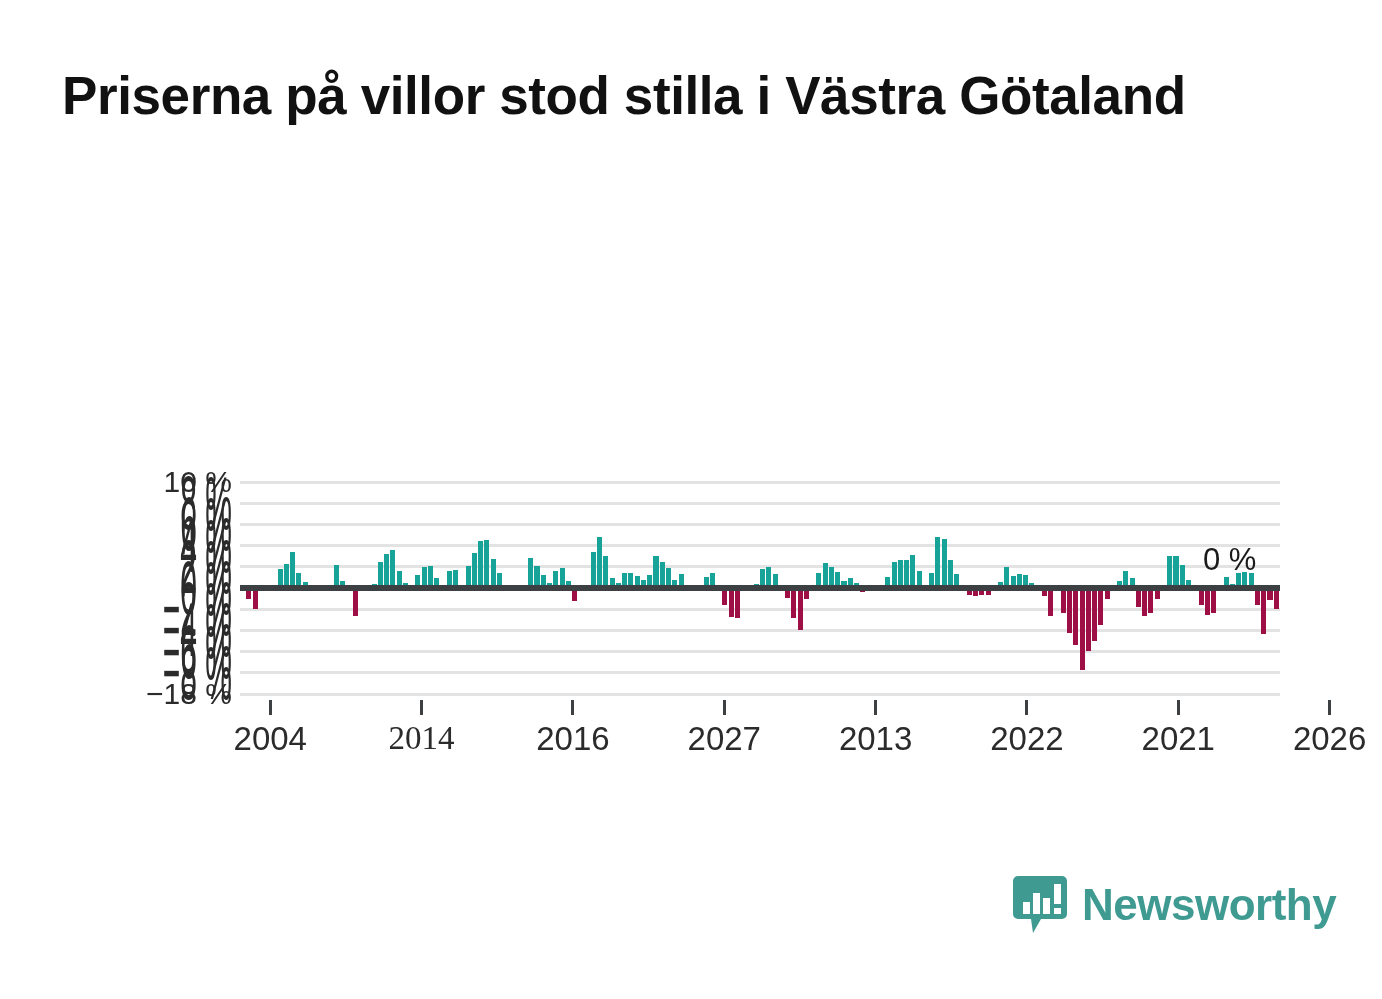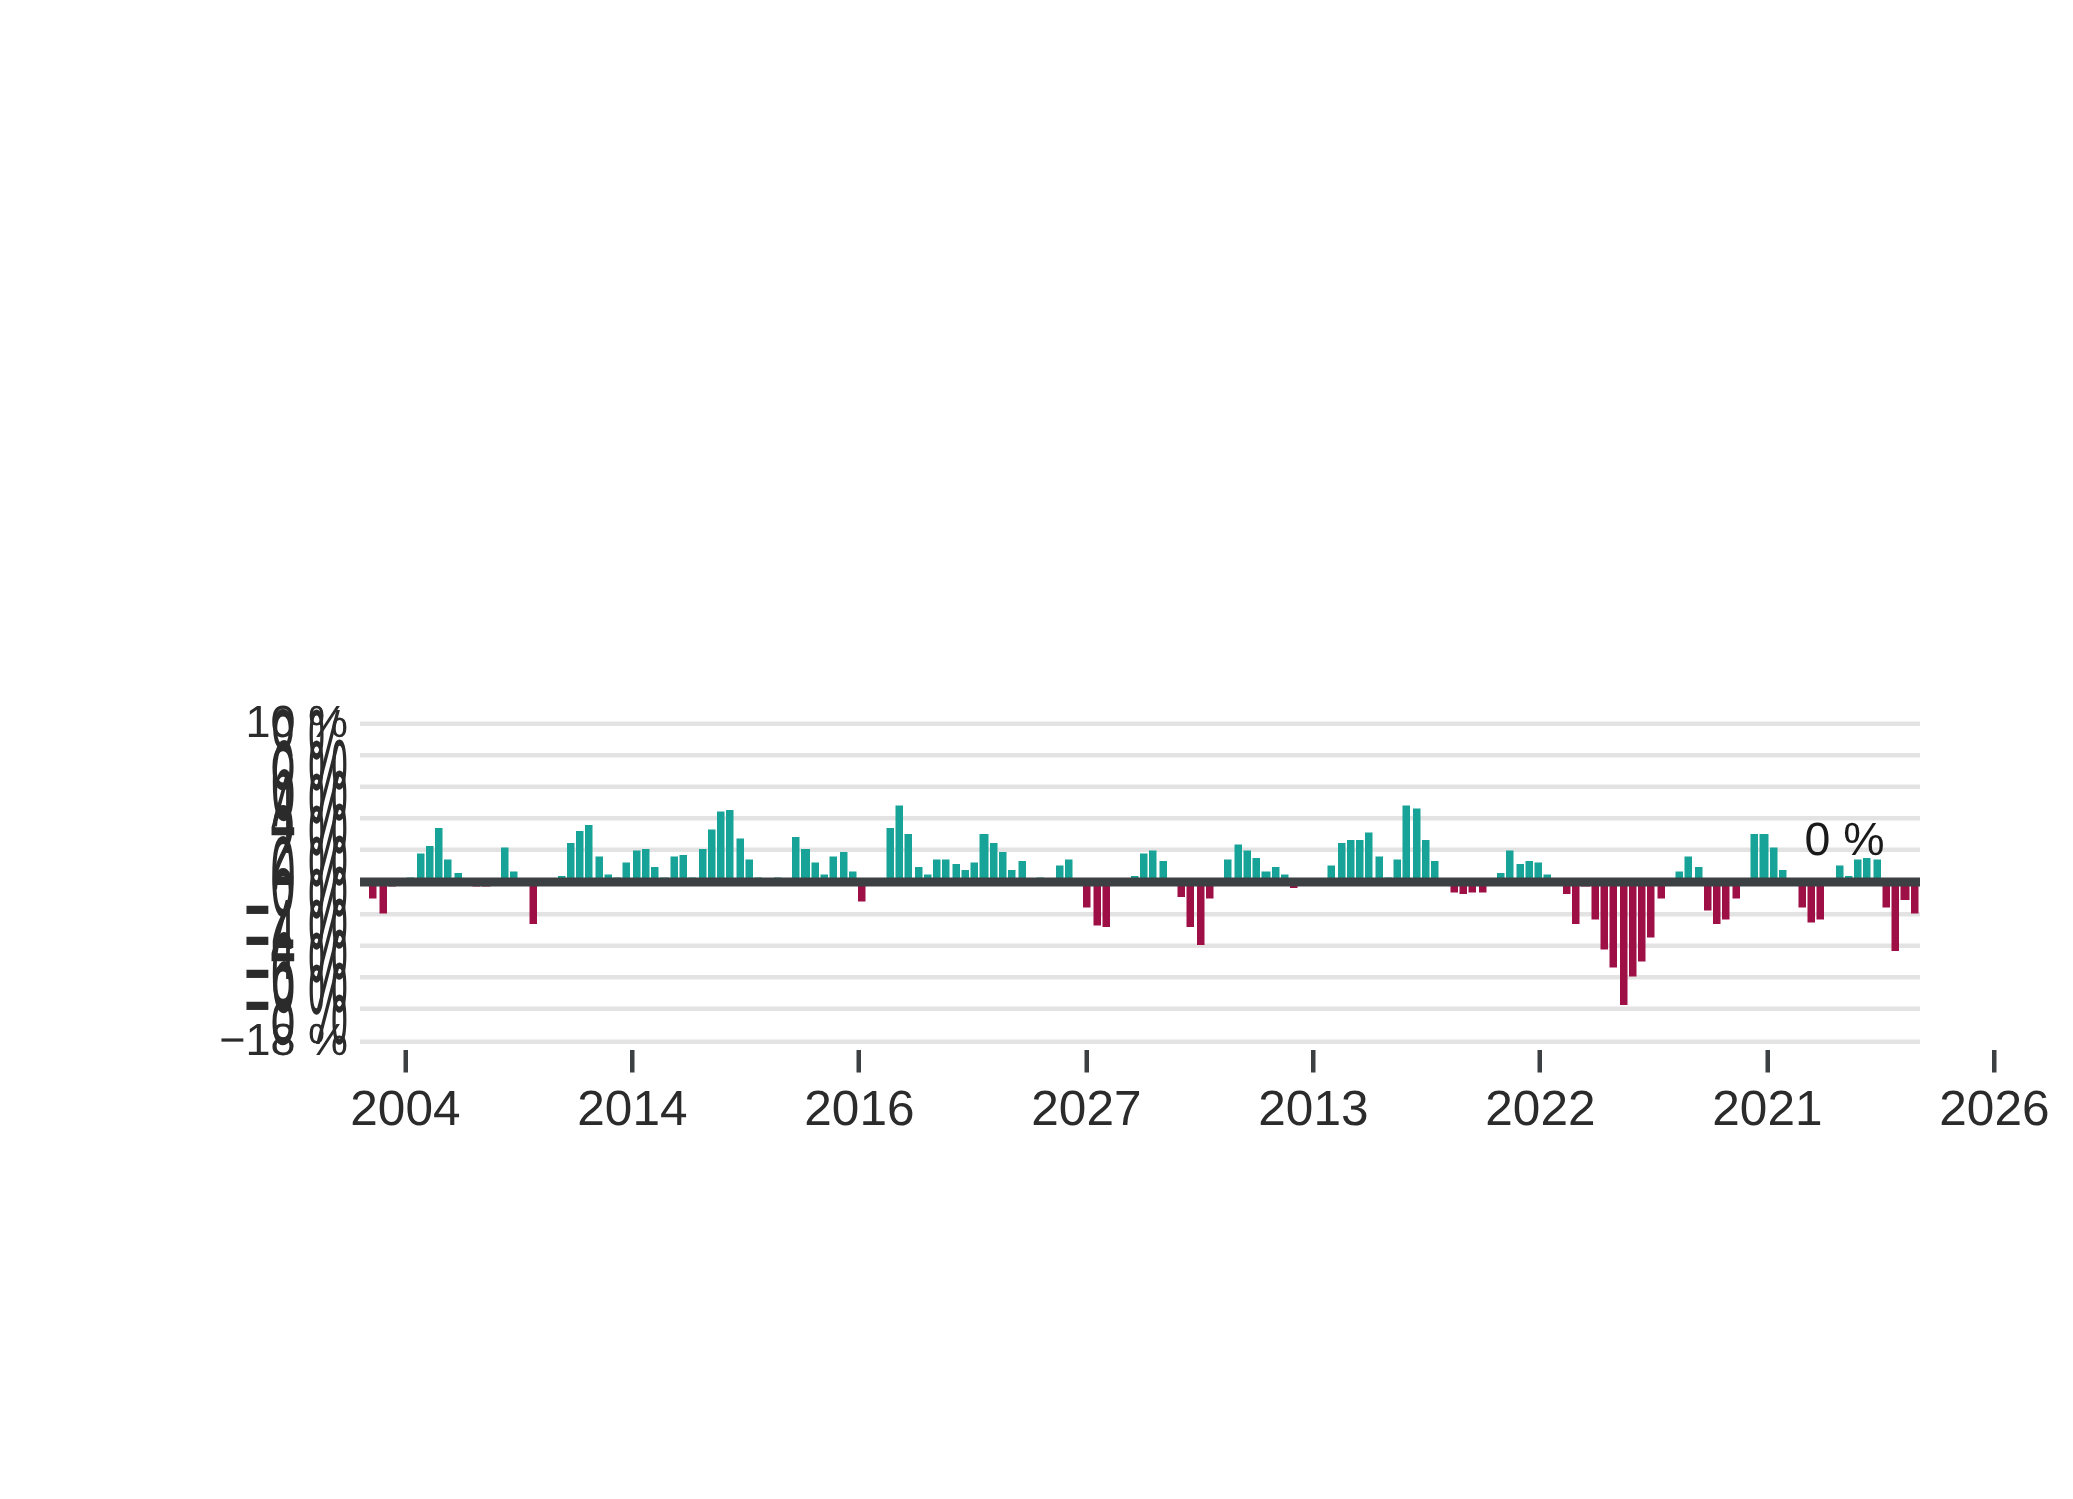--- a/index.html
+++ b/index.html
@@ -175,20 +175,21 @@
     color: #3f9a92;
     letter-spacing: -0.5px;
     line-height: 1;
   }
 </style>
 </head>
 <body>
 
 <div id="page">
 
+  <div id="title">Priserna på villor stod stilla i Västra Götaland</div>
 
 
   <div id="chart-area">
 
     <div id="ylabels">
         <div class="ylabel edge" style="top: -3px;">10 %</div>
         <div class="ylabel" style="top: 18.2px;">8 %</div>
         <div class="ylabel" style="top: 39.4px;">6 %</div>
         <div class="ylabel" style="top: 60.6px;">4 %</div>
         <div class="ylabel" style="top: 81.8px;">2 %</div>
@@ -381,32 +382,43 @@
           <div class="bar" style="left: 1027.47px; width: 5.06506px; top: 106px; height: 11.66px; background: rgb(158, 15, 70);"></div>
           <div class="bar" style="left: 1033.73px; width: 5.06506px; top: 106px; height: 21.2px; background: rgb(158, 15, 70);"></div>
         </div>
       <div id="zeroline" style="top: 103px; background: rgb(60, 64, 67);"></div>
     </div>
 
     <div id="xaxis">
         <div class="xtick-mark" style="left: 28.7667px; background: rgb(60, 64, 67);"></div>
         <div class="xtick-label" style="left: 30.2667px;">2004</div>
         <div class="xtick-mark" style="left: 180.1px; background: rgb(60, 64, 67);"></div>
-        <div class="xtick-label" style="left: 181.6px;">2014</div>
+        <div class="xtick-label" style="left: 181.6px; font-family: Liberation Serif, serif;">2014</div>
         <div class="xtick-mark" style="left: 331.433px; background: rgb(60, 64, 67);"></div>
         <div class="xtick-label" style="left: 332.933px;">2016</div>
         <div class="xtick-mark" style="left: 482.766px; background: rgb(60, 64, 67);"></div>
         <div class="xtick-label" style="left: 484.266px;">2027</div>
         <div class="xtick-mark" style="left: 634.1px; background: rgb(60, 64, 67);"></div>
         <div class="xtick-label" style="left: 635.6px;">2013</div>
         <div class="xtick-mark" style="left: 785.433px; background: rgb(60, 64, 67);"></div>
         <div class="xtick-label" style="left: 786.933px;">2022</div>
         <div class="xtick-mark" style="left: 936.766px; background: rgb(60, 64, 67);"></div>
         <div class="xtick-label" style="left: 938.266px;">2021</div>
         <div class="xtick-mark" style="left: 1088.1px; background: rgb(60, 64, 67);"></div>
         <div class="xtick-label" style="left: 1089.6px;">2026</div>
       </div>
   </div>
 
   <div id="zero-annot">0 %</div>
 
+  <div id="logo">
+    <svg id="logo-mark" viewBox="0 0 56 62">
+      <path d="M6 2 h44 a5 5 0 0 1 5 5 v33 a5 5 0 0 1 -5 5 h-21 l-8 14 l-2 -14 h-13 a5 5 0 0 1 -5 -5 v-33 a5 5 0 0 1 5 -5 z" fill="#3f9a92"></path>
+      <rect x="11" y="28" width="7" height="12" fill="#ffffff"></rect>
+      <rect x="21" y="19" width="7" height="21" fill="#ffffff"></rect>
+      <rect x="31" y="24" width="7" height="16" fill="#ffffff"></rect>
+      <rect x="42" y="10" width="7" height="20" fill="#ffffff"></rect>
+      <rect x="42" y="34" width="7" height="6" fill="#ffffff"></rect>
+    </svg>
+    <div id="logo-text">Newsworthy</div>
+  </div>
 
 </div>
 
 </body></html>

